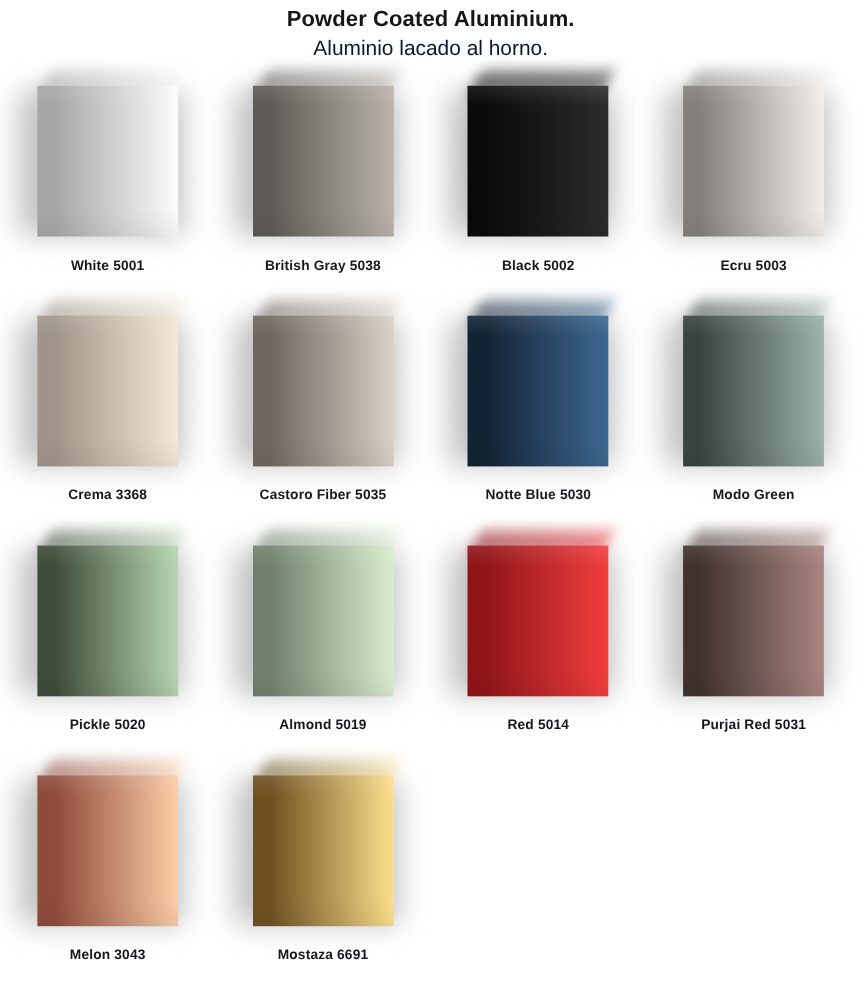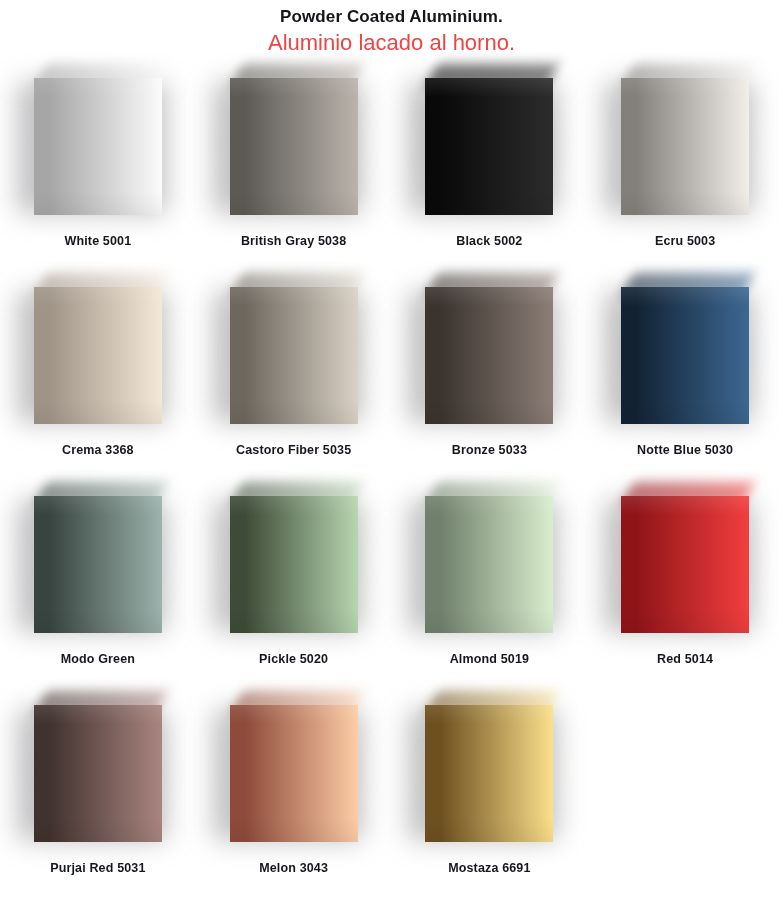--- a/index.html
+++ b/index.html
@@ -17,31 +17,31 @@
     overflow: hidden;
     position: relative;
   }
 
   
   .header {
     text-align: center;
     padding-top: 6px;
   }
   .header-title {
-    font-size: 17px;
+    font-size: 20px;
     font-weight: bold;
     color: #15161a;
     letter-spacing: 0.1px;
     line-height: 1.25;
     margin: 0;
   }
   .header-subtitle {
-    font-size: 22px;
+    font-size: 19px;
     font-weight: normal;
-    color: #ef4444;
+    color: #0f172a;
     line-height: 1.3;
     margin: 2px 0 0 0;
   }
 
   
   .swatch-grid {
     margin-top: 18px;
     display: grid;
     grid-template-columns: repeat(4, 1fr);
     grid-template-rows: repeat(4, 209px);
@@ -183,29 +183,20 @@
       <div class="chip-stage">
         <div class="chip-glow" style="background: radial-gradient(closest-side, rgb(218, 210, 198) 0%, rgba(255, 255, 255, 0) 75%);"></div>
         <div class="chip-shadow"></div>
         <div class="chip-topfacet" style="background: linear-gradient(to right, rgb(110, 103, 94), rgb(218, 210, 198));"></div>
         <div class="chip" style="background: linear-gradient(to right, rgb(110, 103, 94) 0%, rgb(110, 103, 94) 12%, rgb(218, 210, 198) 100%);"></div>
       </div>
       <div class="swatch-label">Castoro Fiber 5035</div>
     </div>
     <div class="swatch-cell">
       <div class="chip-stage">
-        <div class="chip-glow" style="background: radial-gradient(closest-side, rgb(140, 126, 119) 0%, rgba(255, 255, 255, 0) 75%);"></div>
-        <div class="chip-shadow"></div>
-        <div class="chip-topfacet" style="background: linear-gradient(to right, rgb(58, 51, 46), rgb(140, 126, 119));"></div>
-        <div class="chip" style="background: linear-gradient(to right, rgb(58, 51, 46) 0%, rgb(58, 51, 46) 12%, rgb(140, 126, 119) 100%);"></div>
-      </div>
-      <div class="swatch-label">Bronze 5033</div>
-    </div>
-    <div class="swatch-cell">
-      <div class="chip-stage">
         <div class="chip-glow" style="background: radial-gradient(closest-side, rgb(61, 104, 146) 0%, rgba(255, 255, 255, 0) 75%);"></div>
         <div class="chip-shadow"></div>
         <div class="chip-topfacet" style="background: linear-gradient(to right, rgb(18, 34, 51), rgb(61, 104, 146));"></div>
         <div class="chip" style="background: linear-gradient(to right, rgb(18, 34, 51) 0%, rgb(18, 34, 51) 12%, rgb(61, 104, 146) 100%);"></div>
       </div>
       <div class="swatch-label">Notte Blue 5030</div>
     </div>
     <div class="swatch-cell">
       <div class="chip-stage">
         <div class="chip-glow" style="background: radial-gradient(closest-side, rgb(156, 178, 172) 0%, rgba(255, 255, 255, 0) 75%);"></div>

